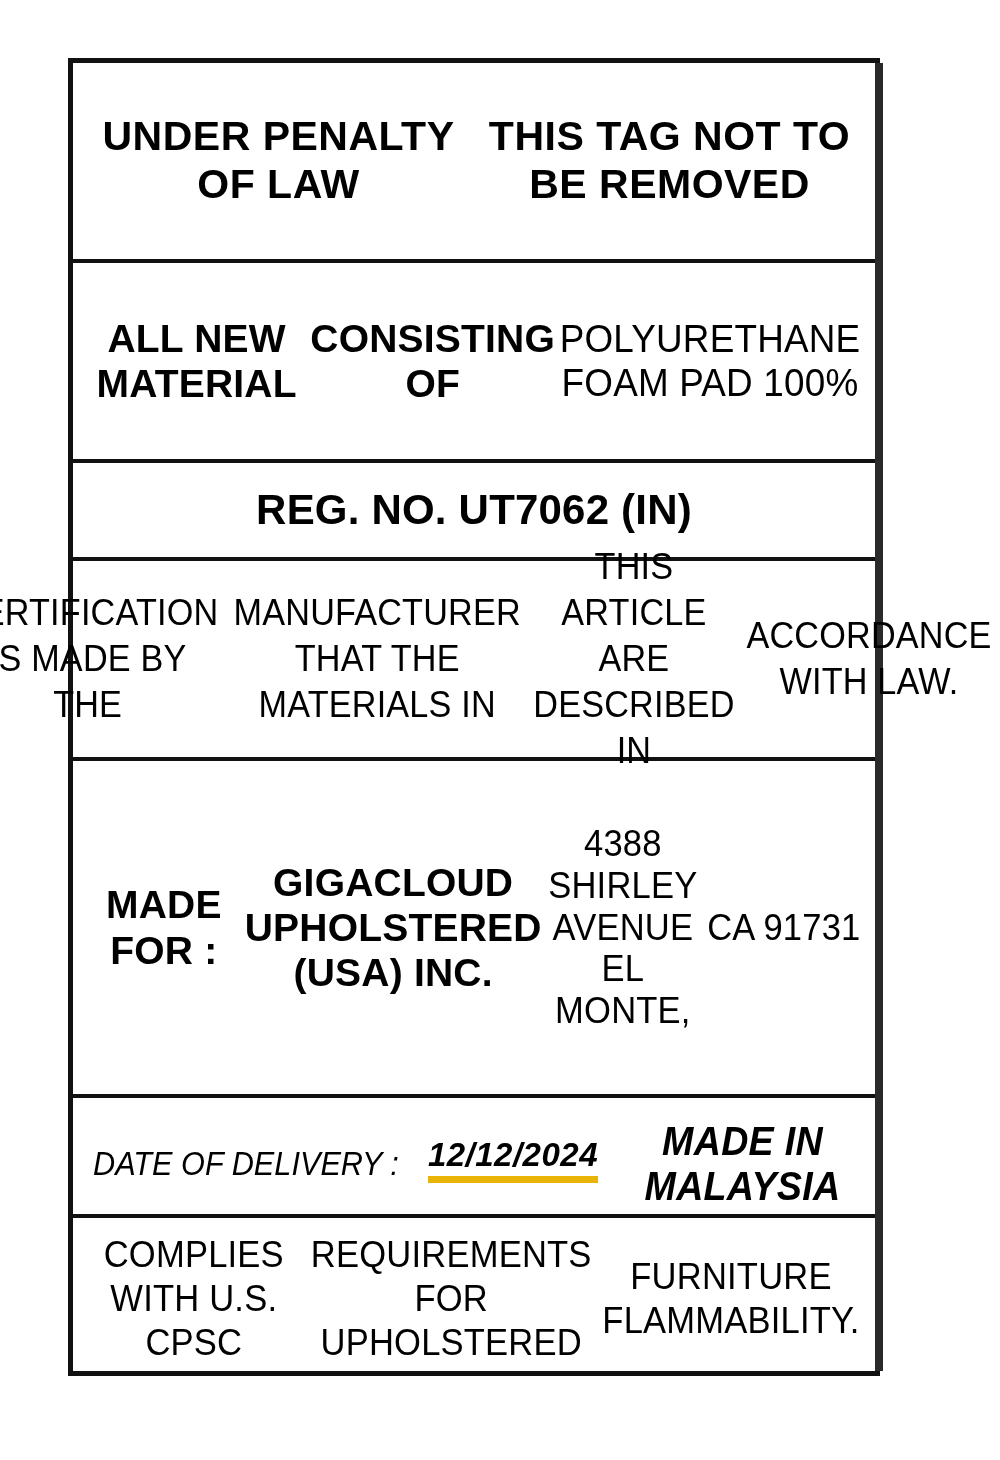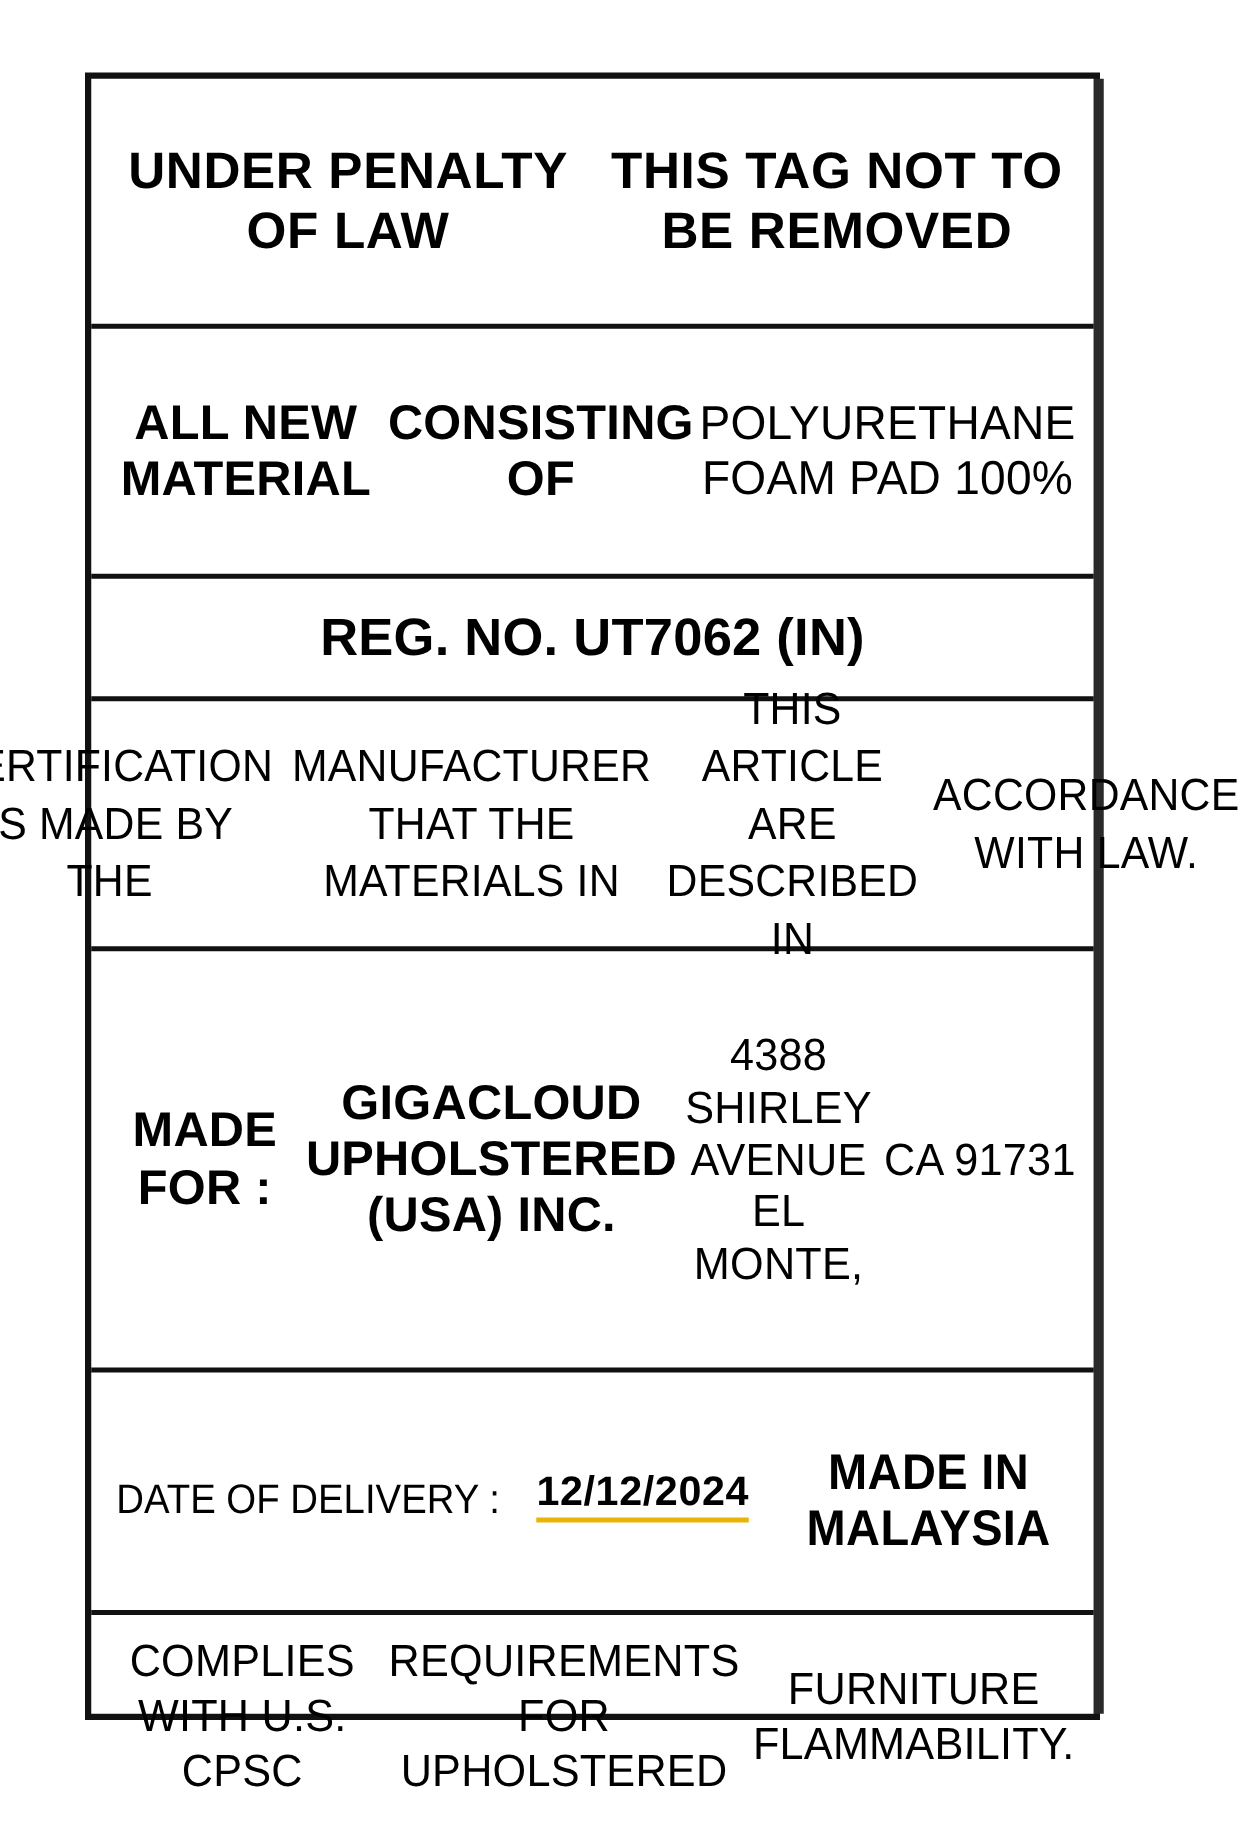--- a/index.html
+++ b/index.html
@@ -100,39 +100,39 @@
     font-weight: bold;
     font-size: 39px;
   }
   .s-madefor .plain-line {
     font-weight: normal;
     font-size: 36px;
     transform: scaleX(0.96);
   }
 
   
-  .s-delivery { height: 194px; justify-content: flex-end; padding-top: 12px;}
+  .s-delivery { height: 120px; justify-content: flex-end; padding-top: 12px; font-style: italic;}
   .delivery-row {
     display: flex;
     align-items: flex-end;
     width: 100%;
     justify-content: flex-start;
     padding-left: 10px;
     box-sizing: border-box;
   }
   .delivery-label {
     font-size: 33px;
     font-weight: normal;
     white-space: nowrap;
     transform: scaleX(0.93);
     transform-origin: left bottom;
   }
   .delivery-value-wrap {
     flex: 1;
-    border-bottom: 4px solid #eab308;
+    border-bottom: 7px solid #eab308;
     margin-left: 6px;
     text-align: center;
     padding-bottom: 2px;
     margin-right: 22px;
   }
   .delivery-value {
     font-size: 33px;
     font-weight: bold;
     letter-spacing: 0.5px;
   }

